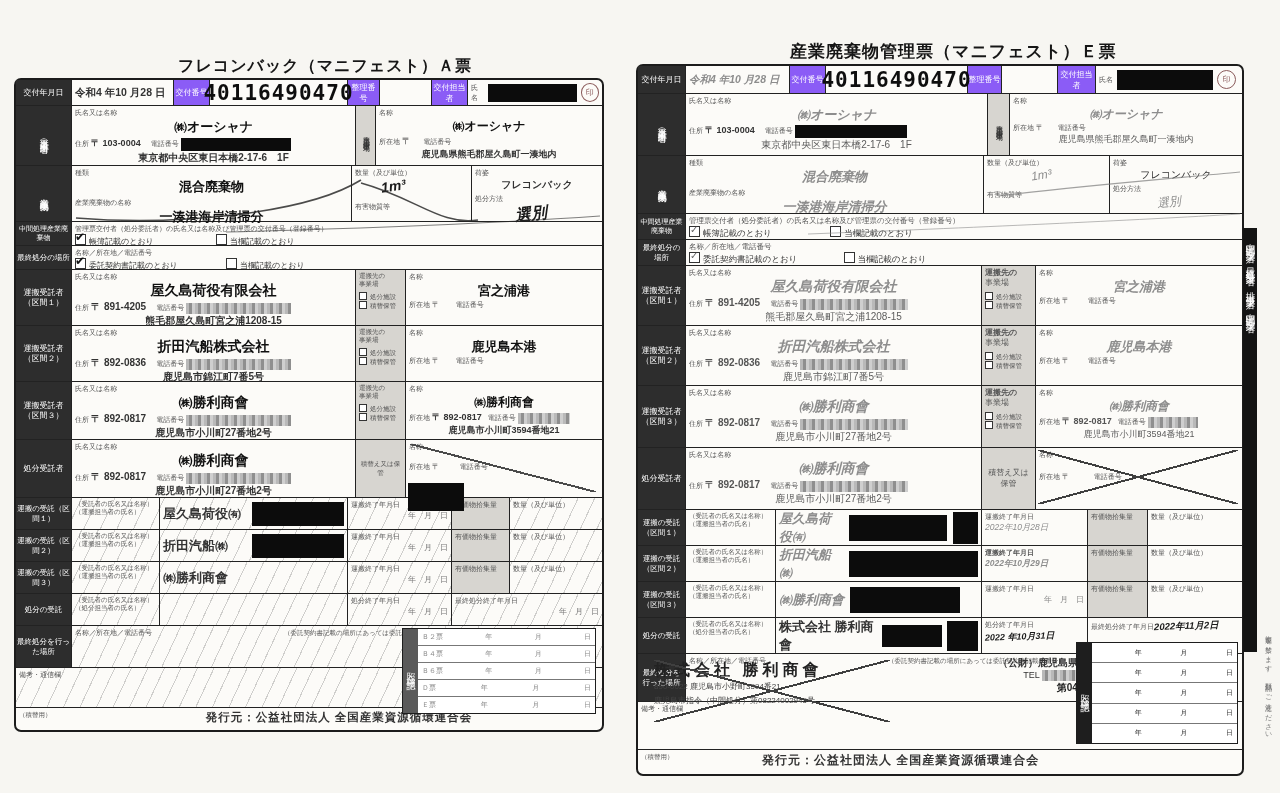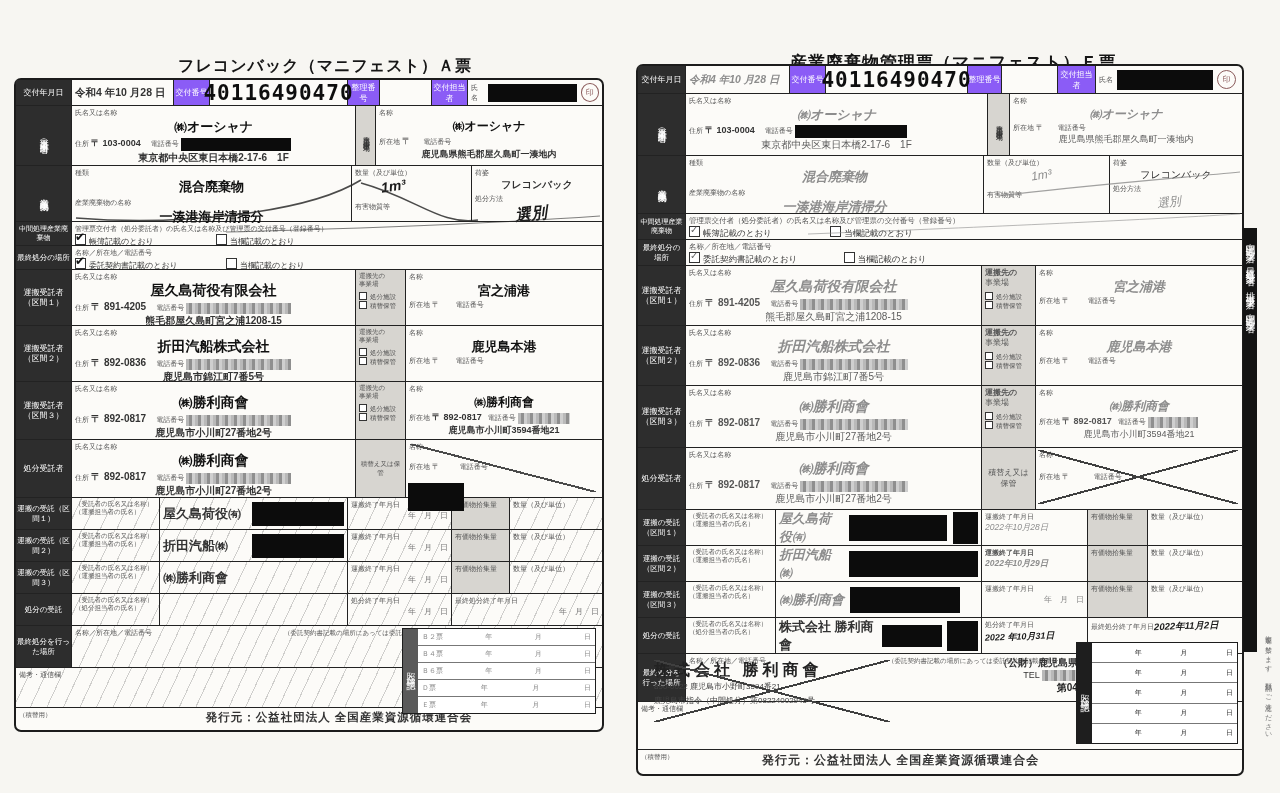--- a/index.html
+++ b/index.html
@@ -338,21 +338,21 @@
     </div>
   </div>
 
   <svg class="overlay" width="586" height="670">
     <path d="M345,100 C290,134 160,146 60,138" stroke="#2c2c2c" stroke-width="1.6" fill="none" opacity="0.85"></path>
     <path d="M345,103 C400,118 425,146 462,140" stroke="#2c2c2c" stroke-width="1.6" fill="none" opacity="0.85"></path>
     <path d="M210,152 C360,148 500,142 584,136" stroke="#2c2c2c" stroke-width="1.1" fill="none" opacity="0.6"></path>
   </svg>
 </div>
 
-<div class="ftitle" style="left:790px;top:40px;font-size:17px;margin-top:11px;">産業廃棄物管理票（マニフェスト）Ｅ票</div>
+<div class="ftitle" style="left:790px;top:40px;font-size:17px;">産業廃棄物管理票（マニフェスト）Ｅ票</div>
 
 <div class="form" style="left:636px;top:64px;width:604px;">
 
   <div class="fr" style="height:28px;">
     <div class="lc" style="width:48px;">交付年月日</div>
     <div class="cell bR" style="width:104px;display:flex;align-items:center;">
         <span class="hwf" style="font-size:10.5px;font-weight:bold;">令和4 年10 月28 日</span>
       </div>
     <div class="dl" style="width:36px;border-right:1.2px solid #222;">交付番号</div>
     <div class="cell bR" style="width:142px;display:flex;align-items:center;justify-content:center;">

